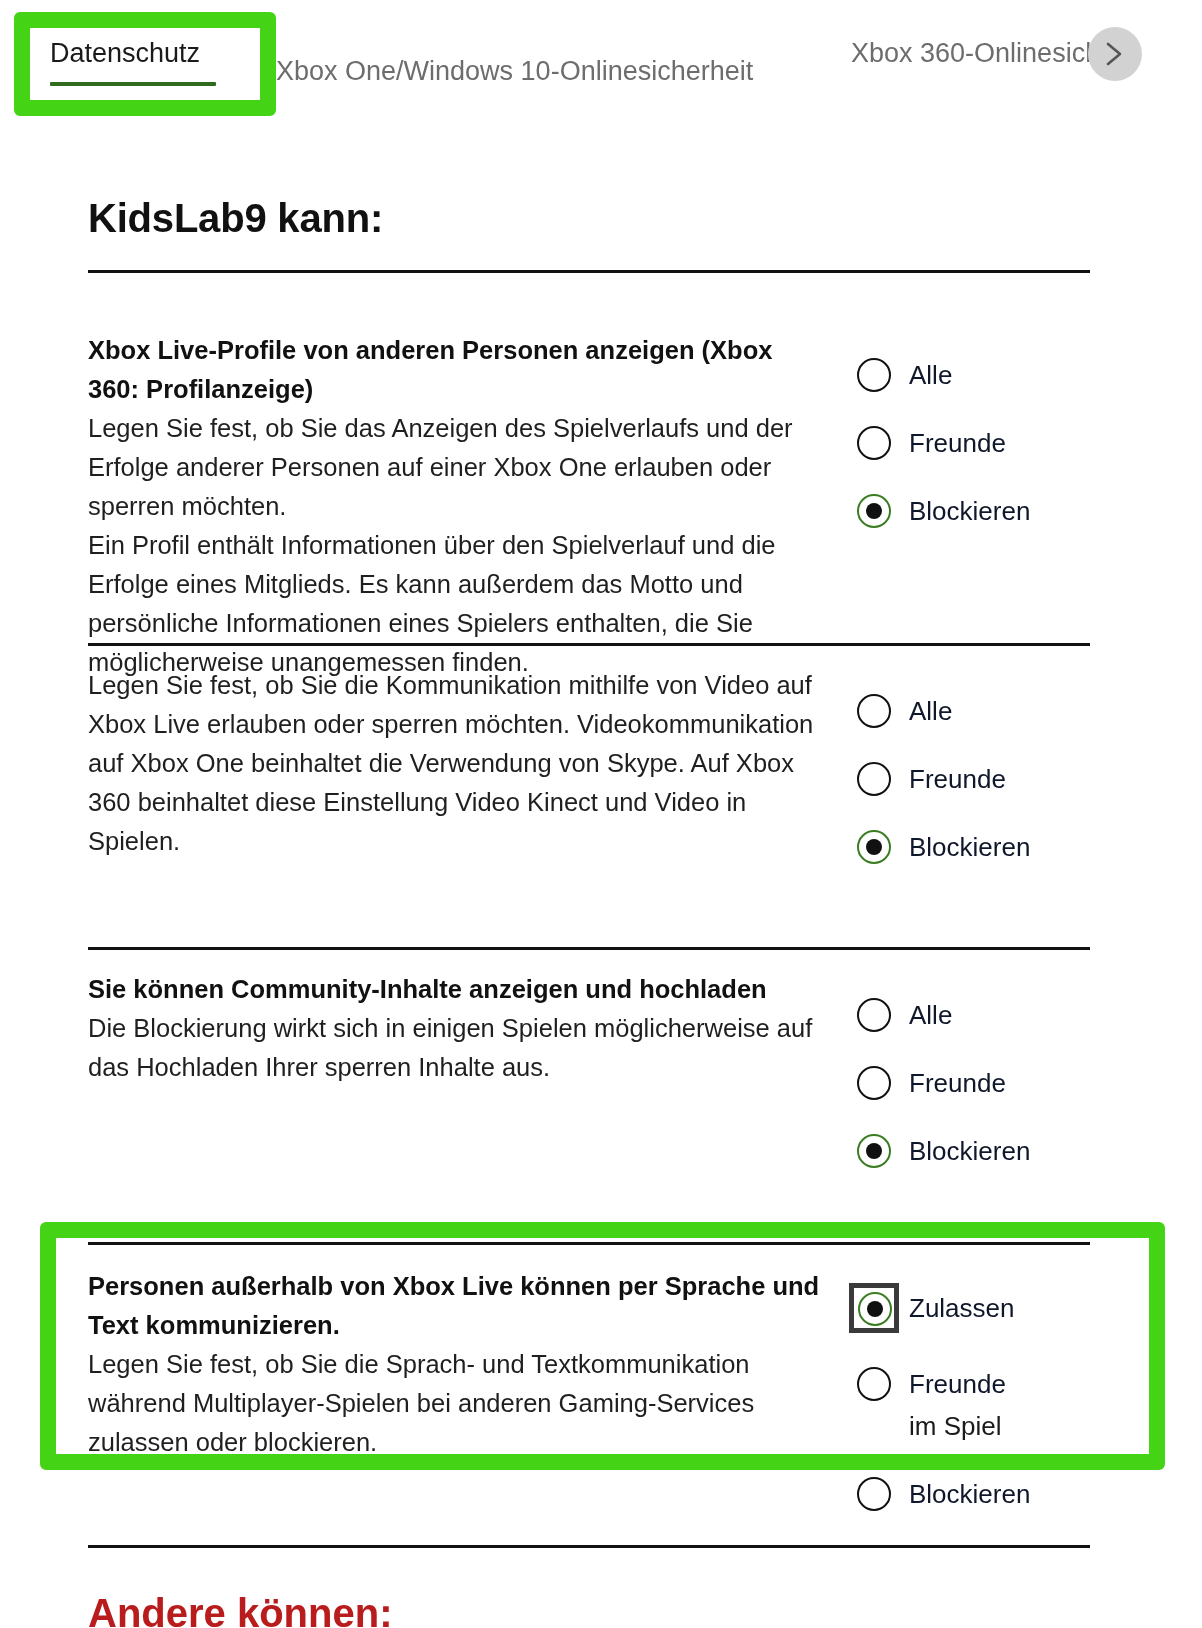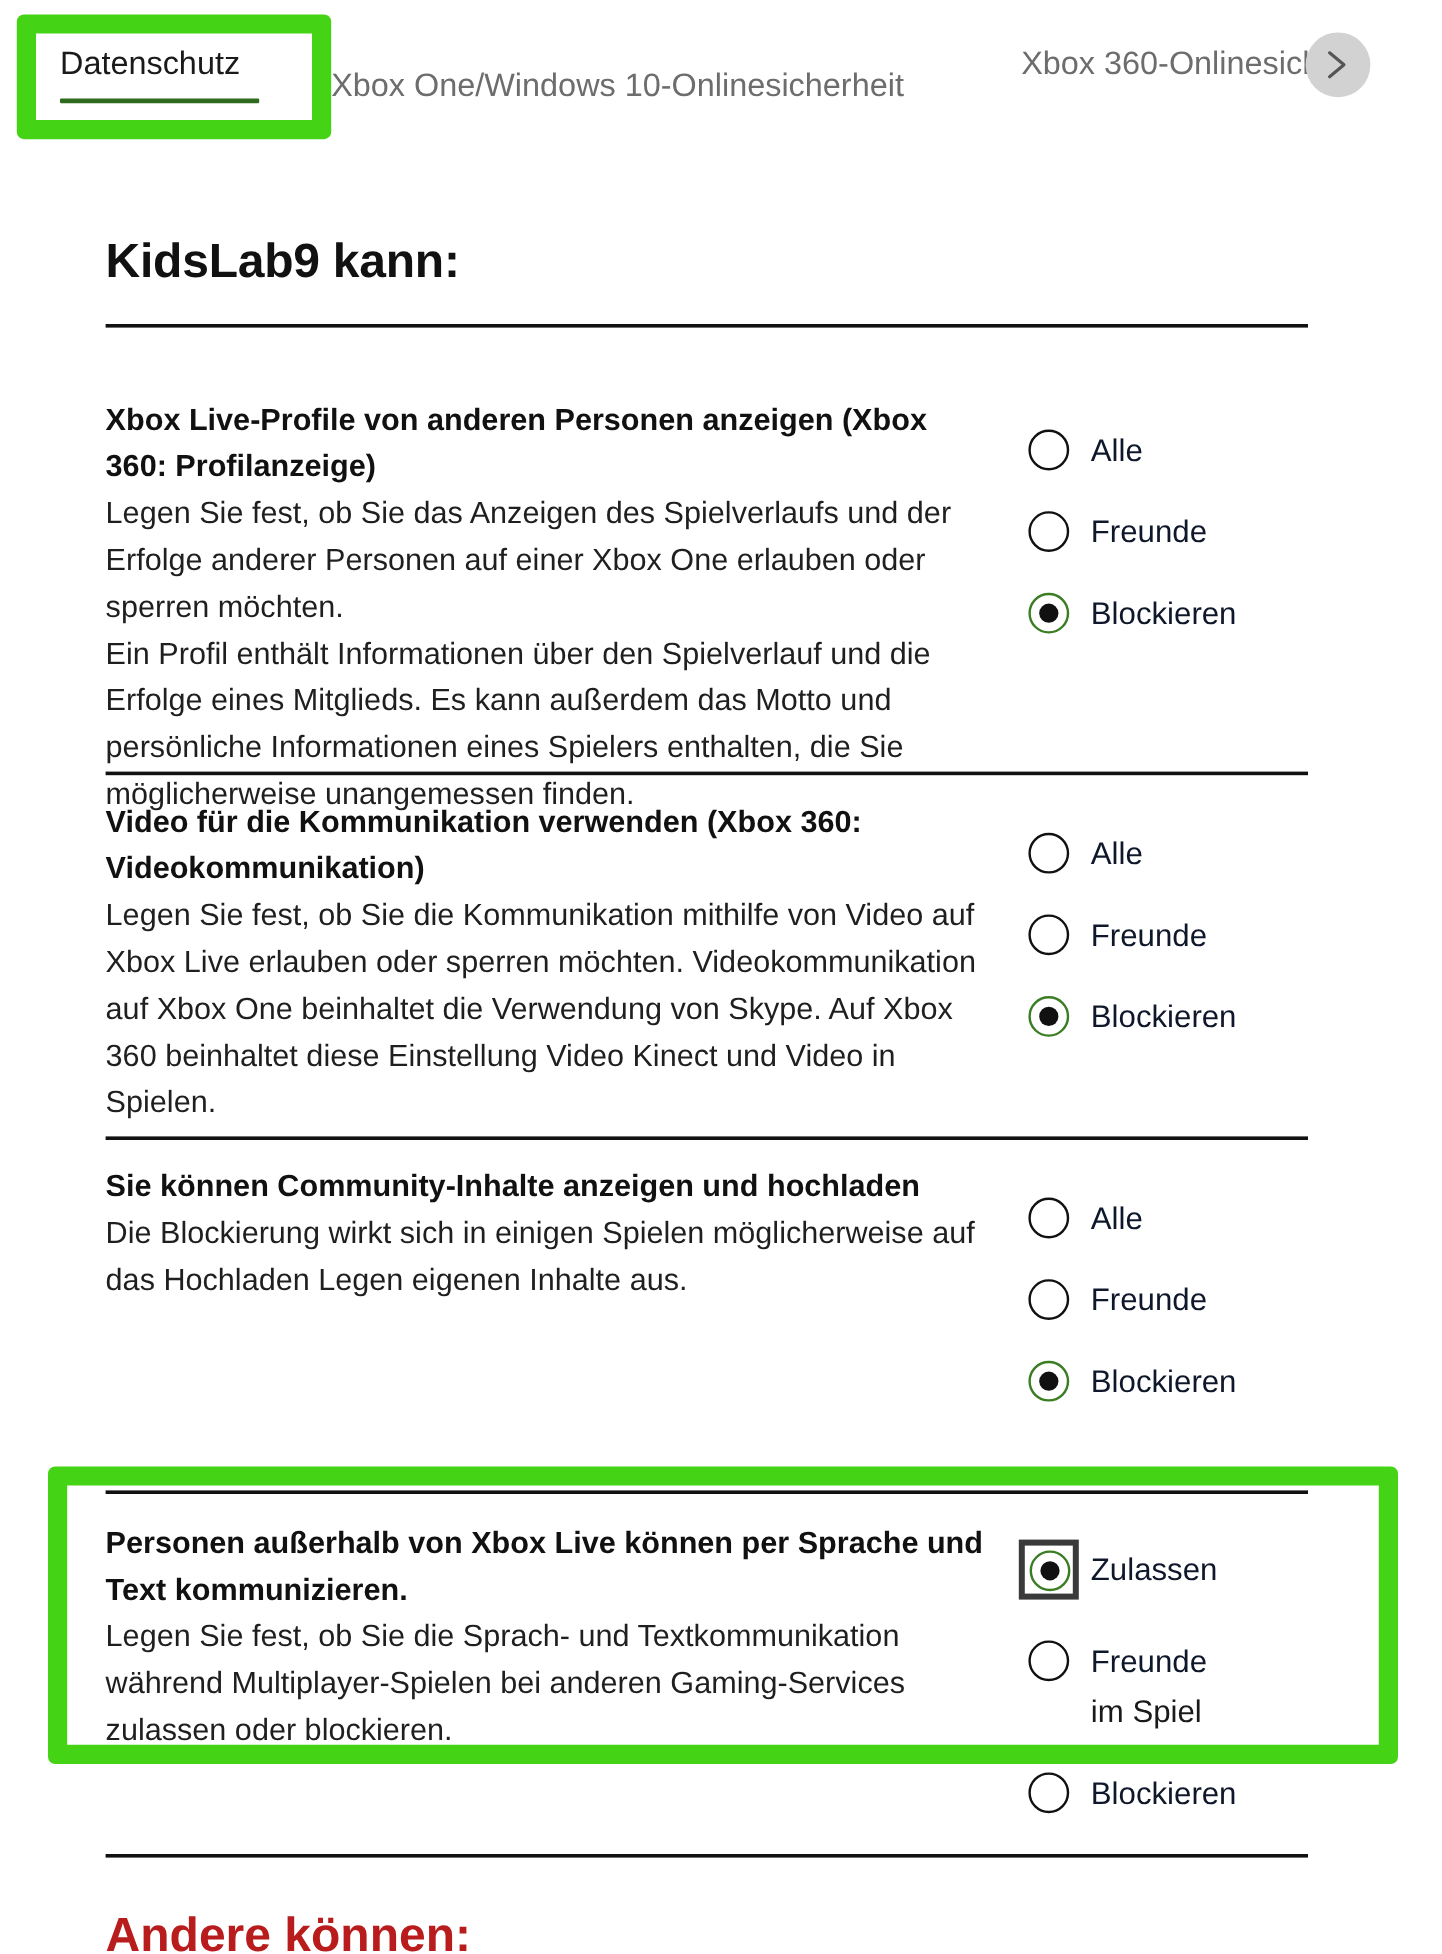--- a/index.html
+++ b/index.html
@@ -164,21 +164,20 @@
       <div class="opt">
         <span class="radio sel"></span>
         <span class="olabel">Blockieren</span>
       </div>
     </div>
   </div>
 
   <div class="rule" style="top:539px;"></div>
 
   <div class="block" style="top:562px;">
-    <div class="btitle">Video für die Kommunikation verwenden (Xbox 360: Videokommunikation)</div>
     <div class="bdesc">Legen Sie fest, ob Sie die Kommunikation mithilfe von Video auf Xbox Live erlauben oder sperren möchten. Videokommunikation auf Xbox One beinhaltet die Verwendung von Skype. Auf Xbox 360 beinhaltet diese Einstellung Video Kinect und Video in Spielen.</div>
 
     <div class="opts" style="top:28px;">
       <div class="opt">
         <span class="radio"></span>
         <span class="olabel">Alle</span>
       </div>
       <div class="opt">
         <span class="radio"></span>
         <span class="olabel">Freunde</span>
@@ -187,21 +186,21 @@
         <span class="radio sel"></span>
         <span class="olabel">Blockieren</span>
       </div>
     </div>
   </div>
 
   <div class="rule" style="top:843px;"></div>
 
   <div class="block" style="top:866px;">
     <div class="btitle">Sie können Community-Inhalte anzeigen und hochladen</div>
-    <div class="bdesc">Die Blockierung wirkt sich in einigen Spielen möglicherweise auf das Hochladen Legen eigenen Inhalte aus.</div>
+    <div class="bdesc">Die Blockierung wirkt sich in einigen Spielen möglicherweise auf das Hochladen Ihrer sperren Inhalte aus.</div>
 
     <div class="opts" style="top:28px;">
       <div class="opt">
         <span class="radio"></span>
         <span class="olabel">Alle</span>
       </div>
       <div class="opt">
         <span class="radio"></span>
         <span class="olabel">Freunde</span>
       </div>

